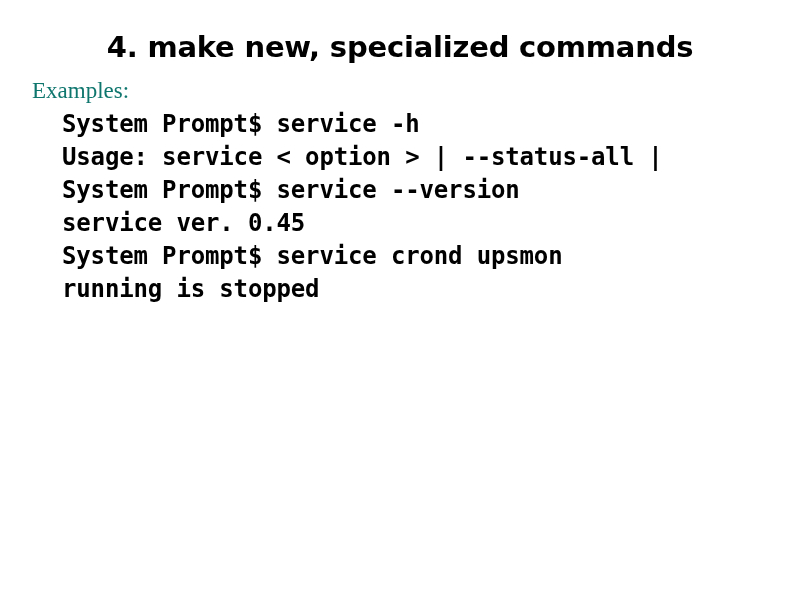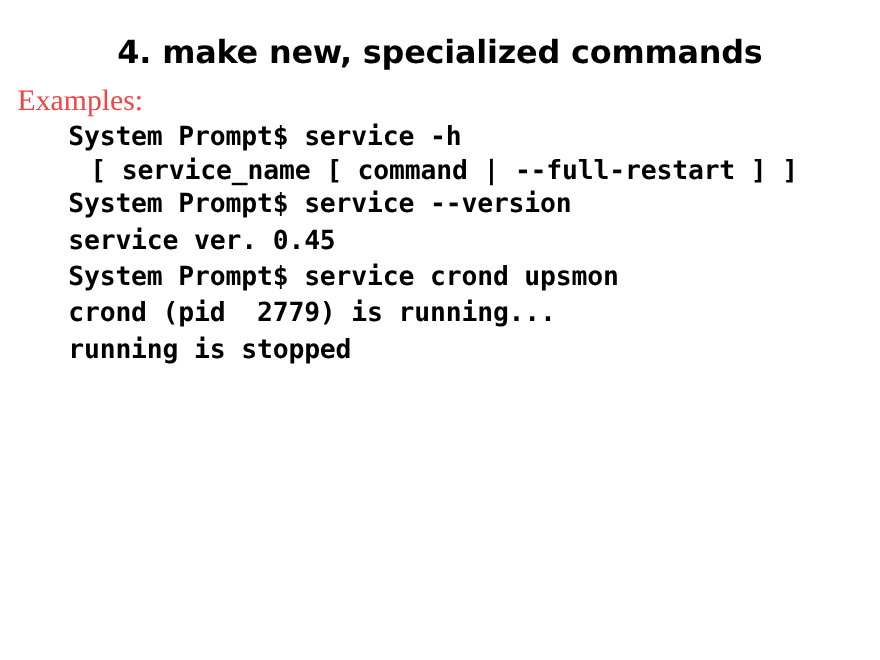--- a/index.html
+++ b/index.html
@@ -29,27 +29,27 @@
     font-family: "DejaVu Sans", sans-serif;
     font-weight: bold;
     font-size: 29px;
     letter-spacing: -0.2px;
     line-height: 38px;
     color: #000000;
     white-space: nowrap;
   }
   .examples-label {
     position: absolute;
-    left: 16px;
+    left: 32px;
     top: 76px;
     font-family: "Liberation Serif", serif;
     font-weight: normal;
-    font-size: 27px;
+    font-size: 23px;
     line-height: 30px;
-    color: #ef4444;
+    color: #0f766e;
   }
   .terminal-block {
     position: absolute;
     left: 62px;
     top: 108px;
     width: 730px;
   }
   .term-line {
     font-family: "DejaVu Sans Mono", monospace;
     font-weight: bold;
@@ -68,21 +68,20 @@
 <body>
 
 <div class="slide">
 
   <div class="slide-title">4. make new, specialized commands</div>
 
   <div class="examples-label">Examples:</div>
 
   <div class="terminal-block">
     <div class="term-line">System Prompt$ service -h</div>
-    <div class="term-line cont">[ service_name [ command | --full-restart ] ]</div>
+    <div class="term-line">Usage: service &lt; option &gt; | --status-all |</div>
     <div class="term-line">System Prompt$ service --version</div>
     <div class="term-line">service ver. 0.45</div>
     <div class="term-line">System Prompt$ service crond upsmon</div>
-    <div class="term-line">crond (pid  2779) is running...</div>
     <div class="term-line">running is stopped</div>
   </div>
 
 </div>
 
 </body></html>

